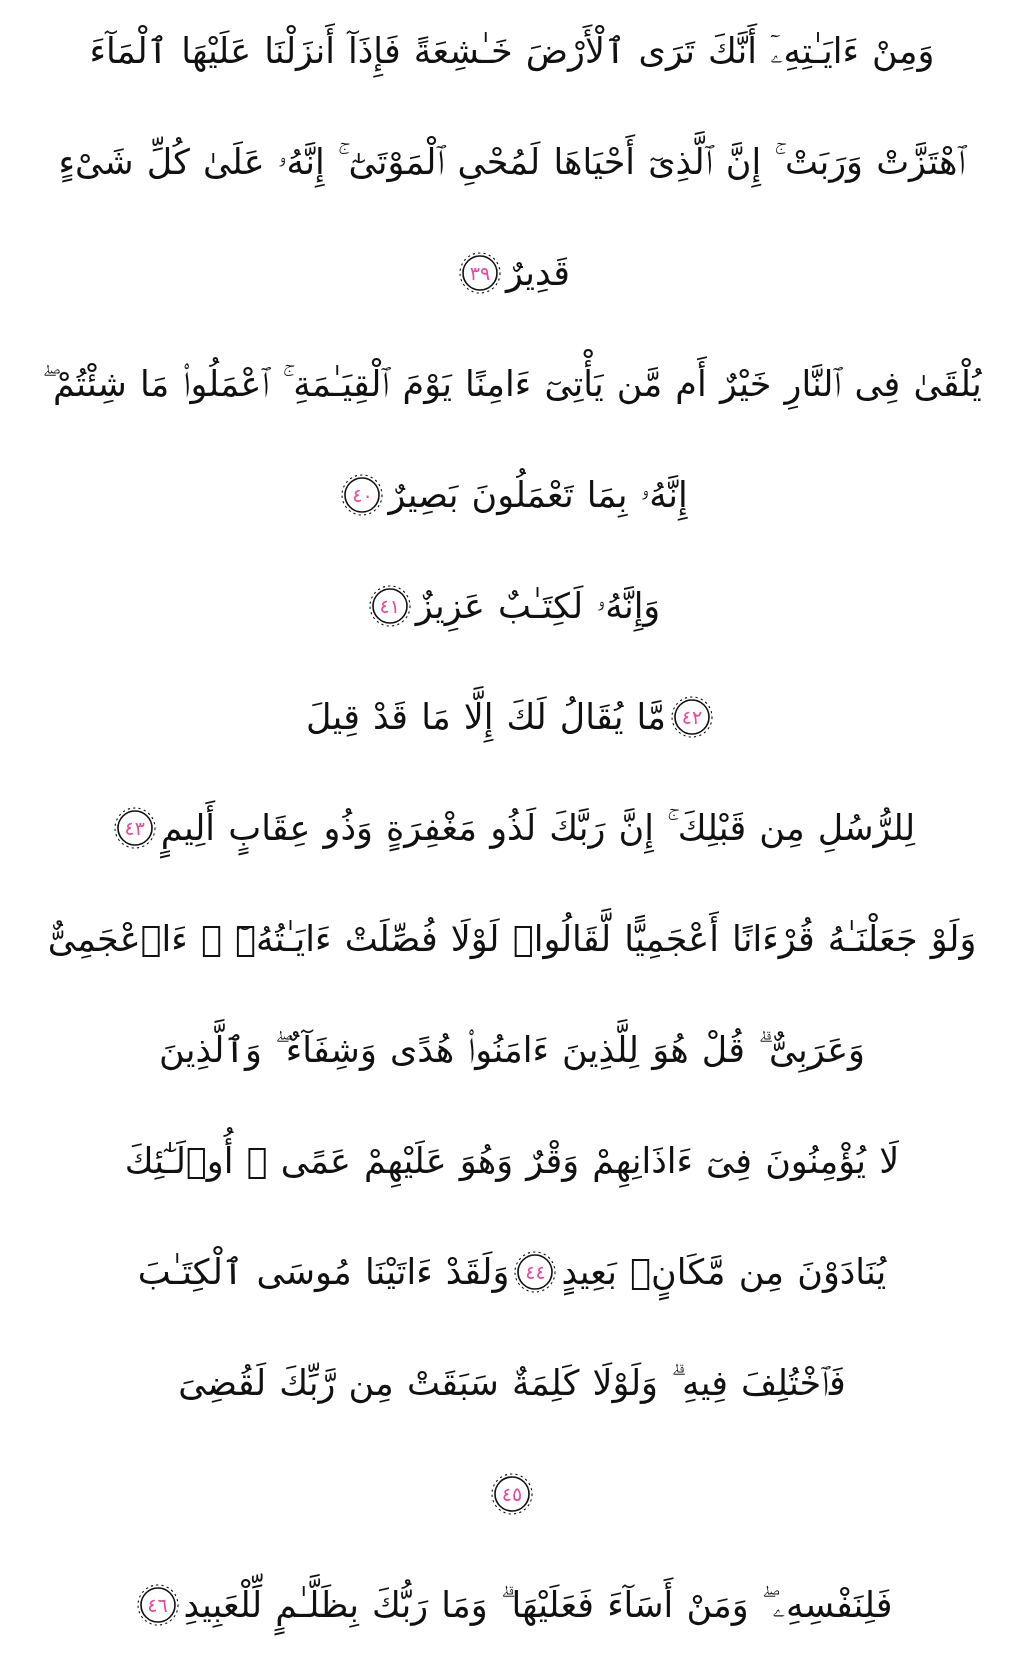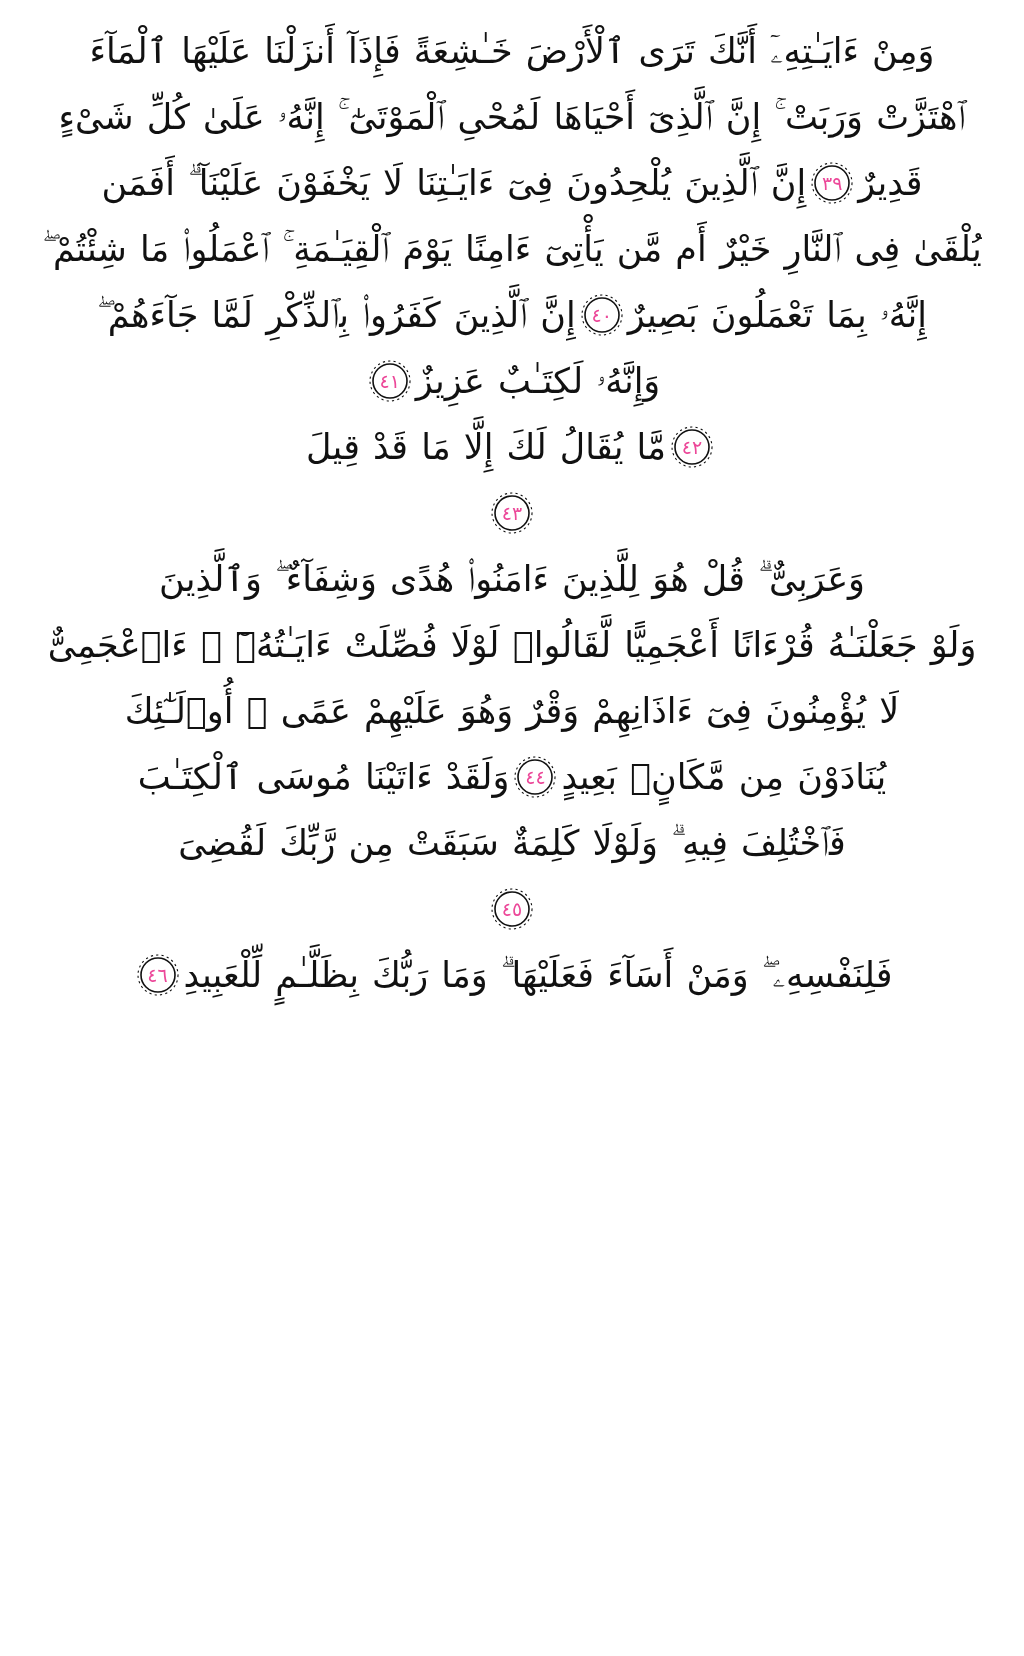--- a/index.html
+++ b/index.html
@@ -16,20 +16,21 @@
     overflow: hidden;
   }
   .mushaf {
     position: absolute;
     top: 18px;
     right: 30px;
     left: 30px;
     bottom: 18px;
     display: flex;
     flex-direction: column;
+    justify-content: space-between;
   }
   .line {
     direction: rtl;
     text-align: center;
     font-family: "DejaVu Sans", "Liberation Sans", sans-serif;
     font-size: 35px;
     line-height: 1.0;
     color: #111111;
     white-space: nowrap;
     letter-spacing: 0px;
@@ -83,37 +84,35 @@
 
     <div class="line">
       <span>قَدِيرٌ</span>
       <span class="ayah-mark">
         <svg viewBox="0 0 44 44" aria-hidden="true">
           <circle cx="22" cy="22" r="17" fill="none" stroke="#111" stroke-width="1.6"></circle>
           <circle cx="22" cy="22" r="20" fill="none" stroke="#111" stroke-width="1.1" stroke-dasharray="2.2 3.2"></circle>
         </svg>
         <span class="ayah-num">٣٩</span>
       </span>
-      <span>إِنَّ ٱلَّذِينَ يُلْحِدُونَ فِىٓ ءَايَـٰتِنَا لَا يَخْفَوْنَ عَلَيْنَآ ۗ أَفَمَن</span>
     </div>
 
     <div class="line">
       <span>يُلْقَىٰ فِى ٱلنَّارِ خَيْرٌ أَم مَّن يَأْتِىٓ ءَامِنًا يَوْمَ ٱلْقِيَـٰمَةِ ۚ ٱعْمَلُوا۟ مَا شِئْتُمْ ۖ</span>
     </div>
 
     <div class="line">
       <span>إِنَّهُۥ بِمَا تَعْمَلُونَ بَصِيرٌ</span>
       <span class="ayah-mark">
         <svg viewBox="0 0 44 44" aria-hidden="true">
           <circle cx="22" cy="22" r="17" fill="none" stroke="#111" stroke-width="1.6"></circle>
           <circle cx="22" cy="22" r="20" fill="none" stroke="#111" stroke-width="1.1" stroke-dasharray="2.2 3.2"></circle>
         </svg>
         <span class="ayah-num">٤٠</span>
       </span>
-      <span>إِنَّ ٱلَّذِينَ كَفَرُوا۟ بِٱلذِّكْرِ لَمَّا جَآءَهُمْ ۖ</span>
     </div>
 
     <div class="line">
       <span>وَإِنَّهُۥ لَكِتَـٰبٌ عَزِيزٌ</span>
       <span class="ayah-mark">
         <svg viewBox="0 0 44 44" aria-hidden="true">
           <circle cx="22" cy="22" r="17" fill="none" stroke="#111" stroke-width="1.6"></circle>
           <circle cx="22" cy="22" r="20" fill="none" stroke="#111" stroke-width="1.1" stroke-dasharray="2.2 3.2"></circle>
         </svg>
         <span class="ayah-num">٤١</span>
@@ -125,35 +124,36 @@
         <svg viewBox="0 0 44 44" aria-hidden="true">
           <circle cx="22" cy="22" r="17" fill="none" stroke="#111" stroke-width="1.6"></circle>
           <circle cx="22" cy="22" r="20" fill="none" stroke="#111" stroke-width="1.1" stroke-dasharray="2.2 3.2"></circle>
         </svg>
         <span class="ayah-num">٤٢</span>
       </span>
       <span>مَّا يُقَالُ لَكَ إِلَّا مَا قَدْ قِيلَ</span>
     </div>
 
     <div class="line">
+      <span>لِلرُّسُلِ مِن قَبْلِكَ ۚ إِنَّ رَبَّكَ لَذُو مَغْفِرَةٍ وَذُو عِقَابٍ أَلِيمٍ</span>
       <span class="ayah-mark">
         <svg viewBox="0 0 44 44" aria-hidden="true">
           <circle cx="22" cy="22" r="17" fill="none" stroke="#111" stroke-width="1.6"></circle>
           <circle cx="22" cy="22" r="20" fill="none" stroke="#111" stroke-width="1.1" stroke-dasharray="2.2 3.2"></circle>
         </svg>
         <span class="ayah-num">٤٣</span>
       </span>
     </div>
 
     <div class="line">
-      <span>وَعَرَبِىٌّ ۗ قُلْ هُوَ لِلَّذِينَ ءَامَنُوا۟ هُدًى وَشِفَآءٌ ۖ وَٱلَّذِينَ</span>
+      <span>وَلَوْ جَعَلْنَـٰهُ قُرْءَانًا أَعْجَمِيًّا لَّقَالُوا۟ لَوْلَا فُصِّلَتْ ءَايَـٰتُهُۥٓ ۖ ءَا۬عْجَمِىٌّ</span>
     </div>
 
     <div class="line">
-      <span>وَلَوْ جَعَلْنَـٰهُ قُرْءَانًا أَعْجَمِيًّا لَّقَالُوا۟ لَوْلَا فُصِّلَتْ ءَايَـٰتُهُۥٓ ۖ ءَا۬عْجَمِىٌّ</span>
+      <span>وَعَرَبِىٌّ ۗ قُلْ هُوَ لِلَّذِينَ ءَامَنُوا۟ هُدًى وَشِفَآءٌ ۖ وَٱلَّذِينَ</span>
     </div>
 
     <div class="line">
       <span>لَا يُؤْمِنُونَ فِىٓ ءَاذَانِهِمْ وَقْرٌ وَهُوَ عَلَيْهِمْ عَمًى ۚ أُو۟لَـٰٓئِكَ</span>
     </div>
 
     <div class="line">
       <span>يُنَادَوْنَ مِن مَّكَانٍۭ بَعِيدٍ</span>
       <span class="ayah-mark">
         <svg viewBox="0 0 44 44" aria-hidden="true">

